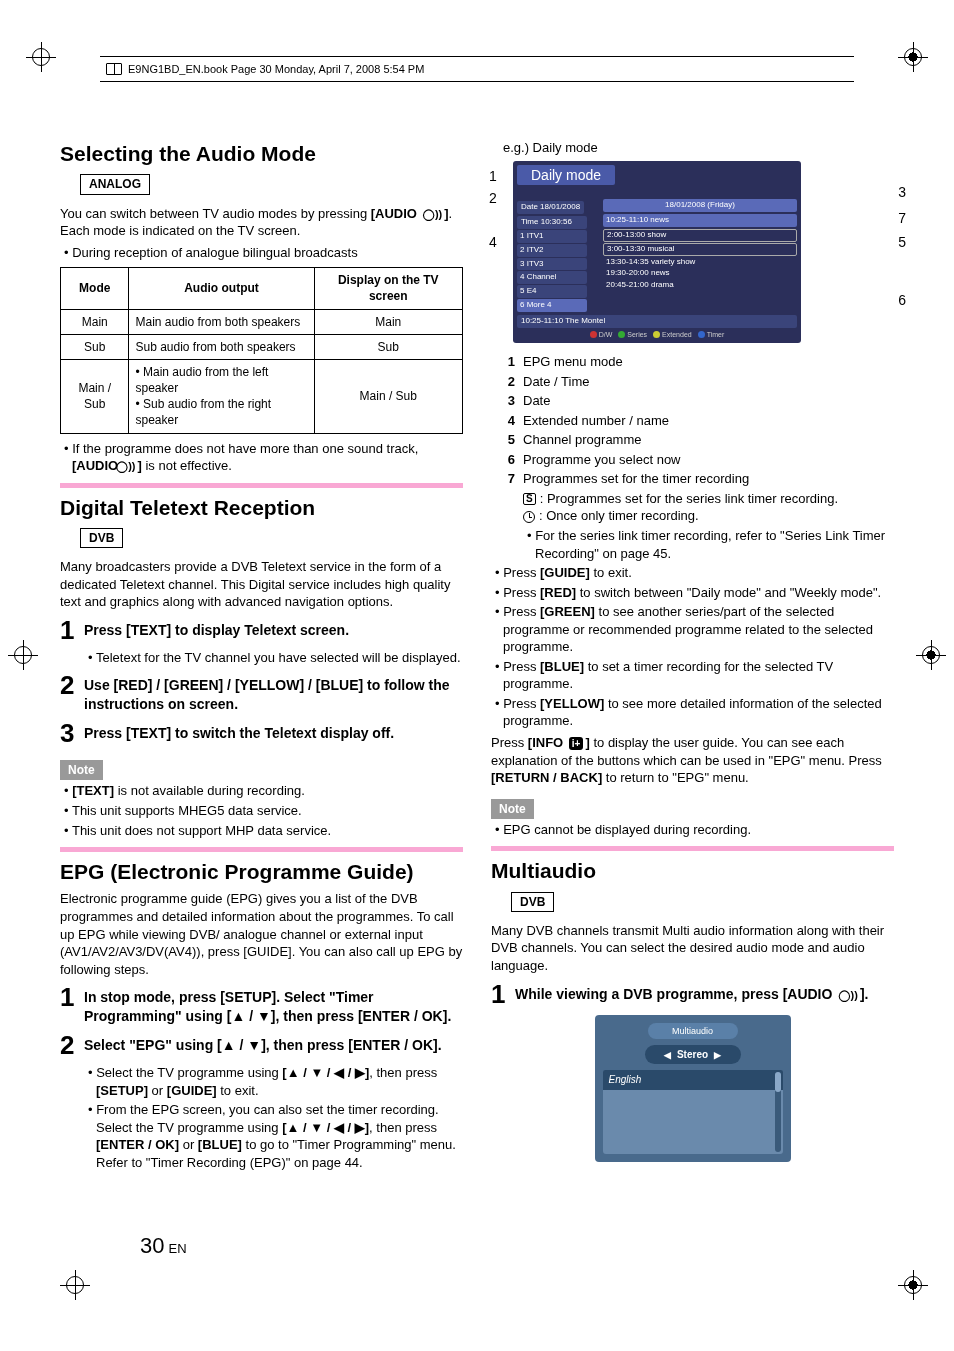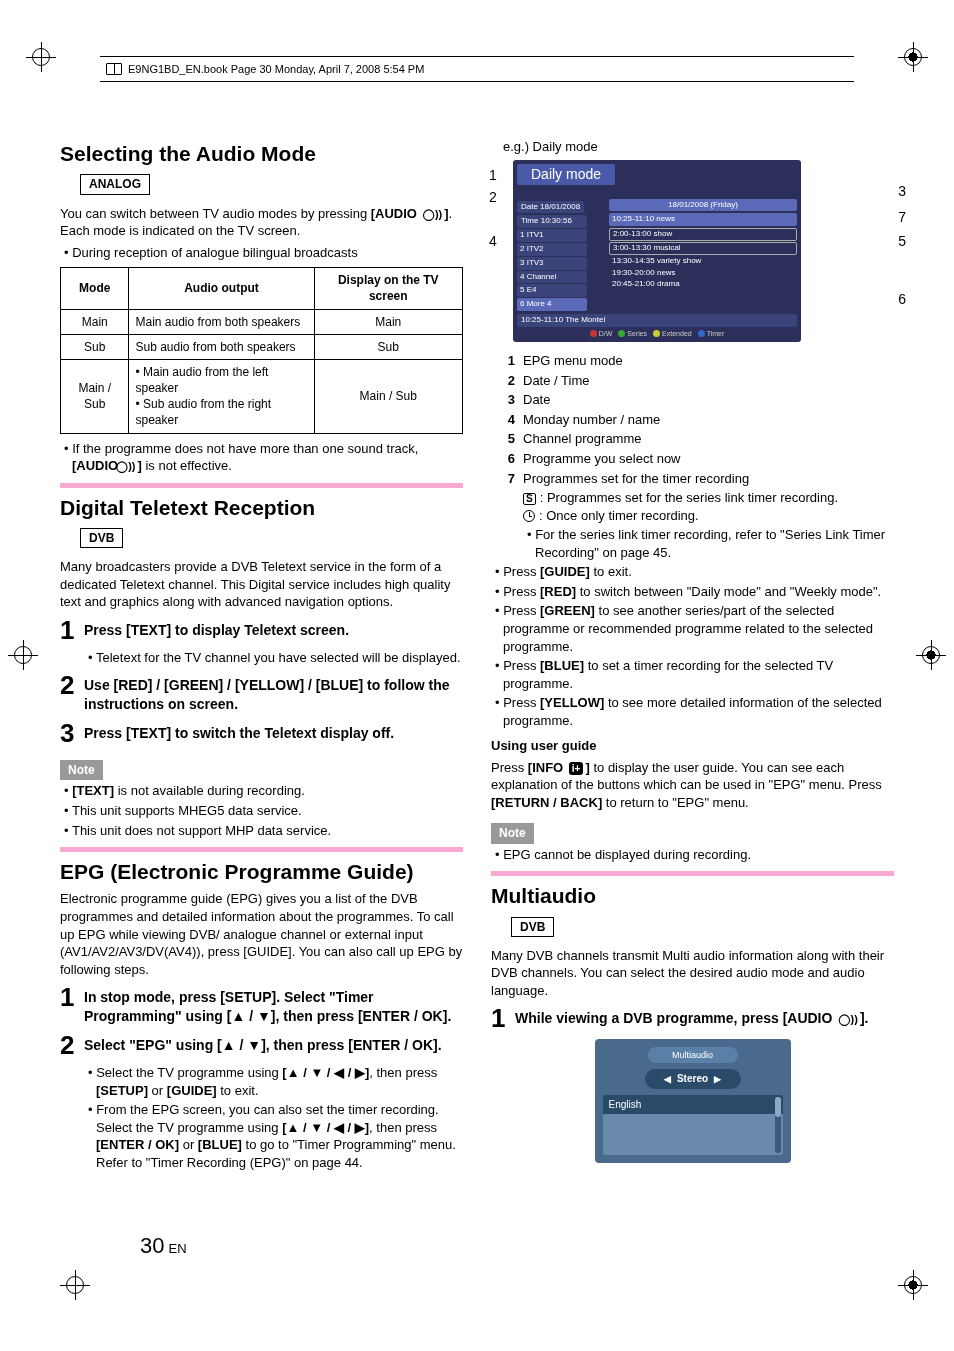--- a/index.html
+++ b/index.html
@@ -34,21 +34,21 @@
   .info-icon{ display:inline-block; background:#000; color:#fff; border-radius:3px; font-size:10px; padding:0 3px; line-height:1.3; margin:0 2px;}
   .arrow{font-family:inherit;}
   .smallhead{ font-weight:bold; margin-top:8px;}
   .pgnum { position:absolute; bottom:90px; left:140px; font-size:13px;}
   .pgnum .big{ font-size:22px; margin-right:4px;margin-top:40px;}
   
   .epg-fig{ position:relative; margin:4px 0 10px 0; font-size:8px; color:#fff;}
   .epg-box{ position:relative; margin-left:22px; width:280px; background:#2b2f5a; border-radius:3px; padding:4px;}
   .epg-title{ background:#4a5aa8; display:inline-block; padding:1px 14px; border-radius:2px; font-size:14px;}
   .epg-rowhead{ background:#3a447a; padding:1px 4px; margin-top:2px; display:inline-block; border-radius:2px;}
-  .epg-inner{ display:flex; gap:22px; margin-top:14px;}
+  .epg-inner{ display:flex; gap:16px; margin-top:14px;}
   .epg-left{ width:70px;}
   .epg-left .ch{ background:#3a447a; padding:1px 3px; margin:1px 0; border-radius:2px; font-size:8px;}
   .epg-left .ch.more{ background:#5a6ab8;}
   .epg-right{ flex:1;}
   .epg-right .hdr{ background:#5a6ab8; padding:1px 3px; border-radius:2px; margin-bottom:2px;}
   .epg-right .prog{ padding:0 3px; margin:1px 0; font-size:8px;}
   .epg-right .prog.box{ border:1px solid #aaa; border-radius:2px;}
   .epg-right .prog.box2{ border:1px solid #aaa; border-radius:2px;}
   .epg-footer{ background:#3a447a; margin-top:2px; padding:1px 4px; border-radius:2px;}
   .epg-btns{ display:flex; gap:6px; justify-content:center; margin-top:2px; font-size:7px; color:#ccc;}
@@ -56,21 +56,21 @@
   .dot{ width:7px; height:7px; border-radius:50%; display:inline-block;}
   .dot.red{ background:#c33;} .dot.grn{ background:#3a3;} .dot.yel{ background:#cc3;} .dot.blu{ background:#36c;}
   .callout{ position:absolute; font-size:14px; color:#000;}
   .co-1{ left:-2px; top:6px;} .co-2{ left:-2px; top:28px;} .co-4{ left:-2px; top:72px;}
   .co-3{ right:-12px; top:22px;} .co-7{ right:-12px; top:48px;} .co-5{ right:-12px; top:72px;} .co-6{ right:-12px; top:130px;}
   
   .ma-panel{ width:180px; margin:8px auto; background:#496a8c; border-radius:4px; padding:8px; color:#fff; font-size:10px;}
   .ma-panel .tab{ background:#5a80a8; border-radius:10px; padding:2px 10px; margin:0 auto 6px auto; width:70px; text-align:center; font-size:9px;}
   .ma-panel .sel{ background:#2a4a6a; border-radius:10px; padding:3px 8px; margin:0 auto 6px auto; width:80px; text-align:center; font-weight:bold;}
   .ma-panel .sel .tri{ font-size:9px; margin:0 6px;}
-  .ma-panel .list{ background:#6a8aac; border-radius:3px; padding:0; height:60px; position:relative;}
+  .ma-panel .list{ background:#6a8aac; border-radius:3px; padding:0; height:84px; position:relative;font-style:italic;}
   .ma-panel .list .item{ background:#2a4a6a; padding:3px 6px; border-radius:2px 2px 0 0;}
   .ma-panel .list .sb{ position:absolute; right:2px; top:2px; bottom:2px; width:6px; background:#3a5a7a; border-radius:3px;}
   .ma-panel .list .sb:before{content:""; position:absolute; left:0; right:0; top:0; height:20px; background:#8aa8c8; border-radius:3px;}
   
   .reg { position:absolute; width:30px; height:30px; }
   .reg:before,.reg:after{content:""; position:absolute; background:#000;}
   .reg:before{ left:0; right:0; top:50%; height:1px;}
   .reg:after{ top:0; bottom:0; left:50%; width:1px;}
   .reg .c{ position:absolute; left:6px; top:6px; right:6px; bottom:6px; border:1px solid #000; border-radius:50%;}
   .reg.inner .c{ background:radial-gradient(#000 0 40%, transparent 41%);}
@@ -252,21 +252,21 @@
         <div class="row">
             <div class="n">2</div>
             <div>Date / Time</div>
           </div>
         <div class="row">
             <div class="n">3</div>
             <div>Date</div>
           </div>
         <div class="row">
             <div class="n">4</div>
-            <div>Monday number / name</div>
+            <div>Extended number / name</div>
           </div>
         <div class="row">
             <div class="n">5</div>
             <div>Channel programme</div>
           </div>
         <div class="row">
             <div class="n">6</div>
             <div>Programme you select now</div>
           </div>
         <div class="row">
@@ -277,21 +277,20 @@
         <div style="margin-left:32px;"><span class="clock-icon"></span>: <span>Once only timer recording.</span></div>
         <div class="bullet" style="margin-left:32px;">For the series link timer recording, refer to "Series Link Timer Recording" on page 45.</div>
       </div>
 
       <div class="bullet"><span>Press </span><strong>[GUIDE]</strong><span> to exit.</span></div>
       <div class="bullet"><span>Press </span><strong>[RED]</strong><span> to switch between "Daily mode" and "Weekly mode".</span></div>
       <div class="bullet"><span>Press </span><strong>[GREEN]</strong><span> to see another series/part of the selected programme or recommended programme related to the selected programme.</span></div>
       <div class="bullet"><span>Press </span><strong>[BLUE]</strong><span> to set a timer recording for the selected TV programme.</span></div>
       <div class="bullet"><span>Press </span><strong>[YELLOW]</strong><span> to see more detailed information of the selected programme.</span></div>
 
-      <div class="smallhead">Using user guide</div>
       <p>
         <span>Press </span><strong><span>[INFO </span><span class="info-icon">i+</span><span>]</span></strong><span> to display the user guide. You can see each explanation of the buttons which can be used in "EPG" menu. Press </span><strong>[RETURN / BACK]</strong><span> to return to "EPG" menu.</span>
       </p>
       <div class="note-h">Note</div>
       <div class="bullet">EPG cannot be displayed during recording.</div>
 
       <h2 class="sec">Multiaudio</h2>
       <div class="tagbox">DVB</div>
       <p>Many DVB channels transmit Multi audio information along with their DVB channels. You can select the desired audio mode and audio language.</p>
       <div class="steps">

